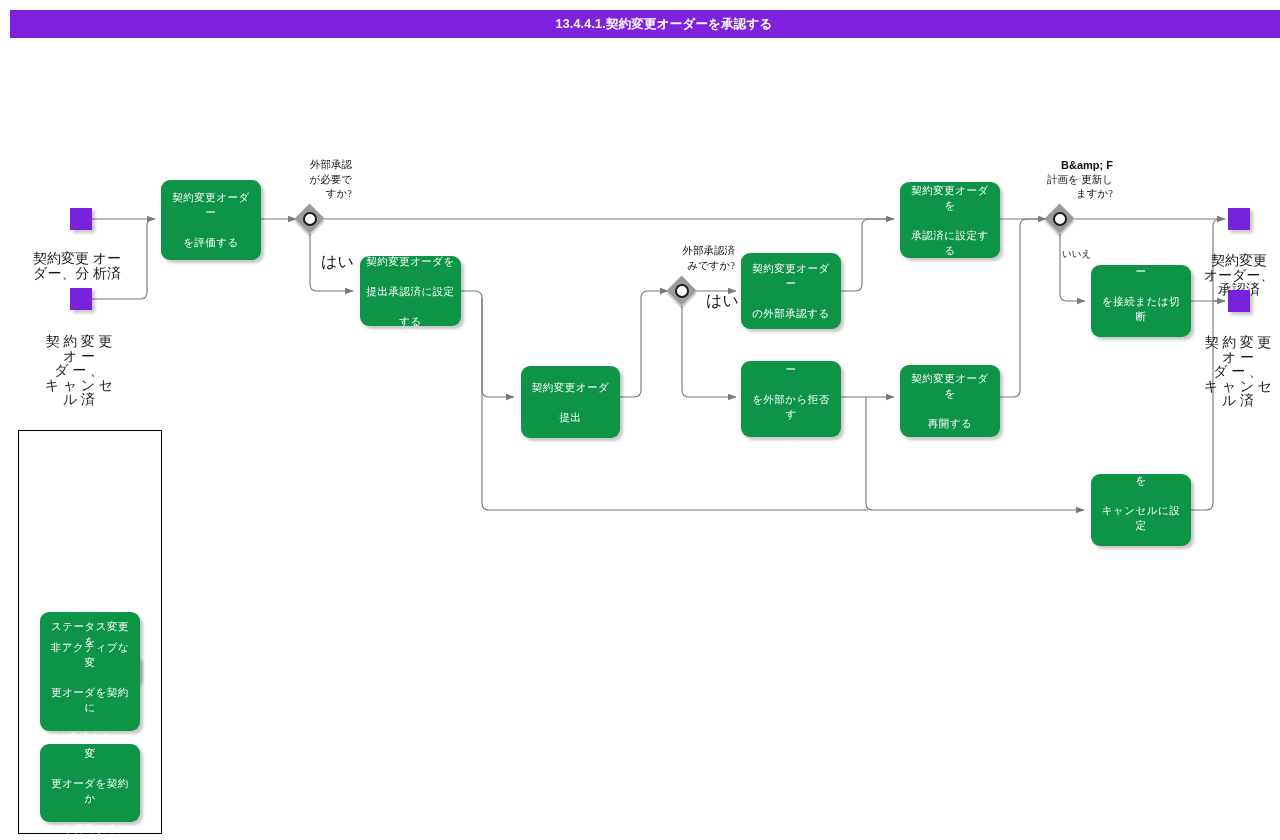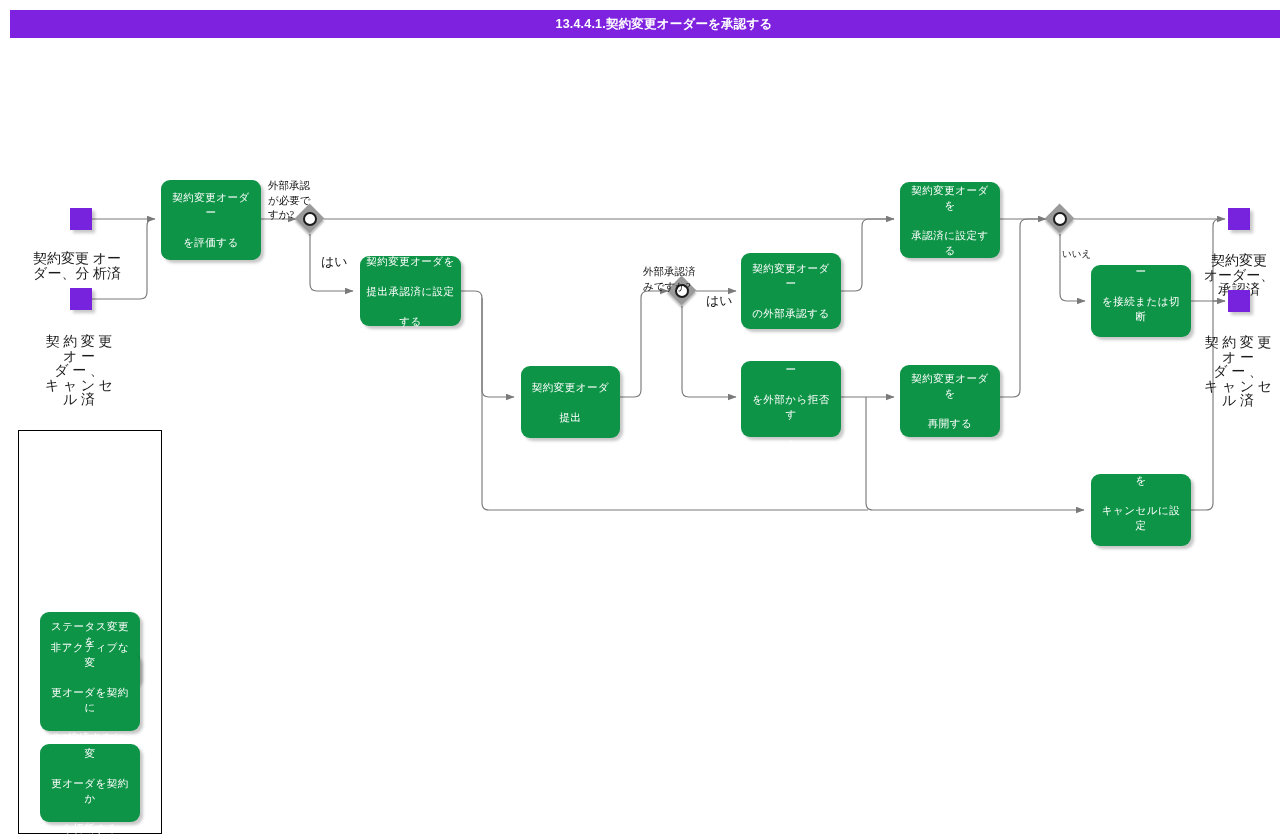--- a/index.html
+++ b/index.html
@@ -68,25 +68,25 @@
     transform-origin:center;
     margin-left:4.4px;margin-top:4.4px;
     box-shadow:2px 2px 2px rgba(0,0,0,.25);
   }
   .gate .ring{
     position:absolute;left:8px;top:8px;width:14px;height:14px;
     border:2.5px solid #1c1c1c;border-radius:50%;
     background:#ffffff;box-sizing:border-box;
   }
   .gatelabel{
-    position:absolute;text-align:left;
-    font-size:10.5px;line-height:14.5px;color:#111;margin-top:21px;
+    position:absolute;text-align:right;
+    font-size:10.5px;line-height:14.5px;color:#111;
   }
   .edgelabel{
-    position:absolute;font-size:13px;color:#111;line-height:14px;
+    position:absolute;font-size:16px;color:#111;line-height:14px;
     white-space:nowrap;
   }
 
   
   .legendbox{
     position:absolute;
     border:1.4px solid #000;
     background:transparent;
   }
 </style>
@@ -266,20 +266,25 @@
   <div class="gatelabel" style="left:643px;top:244px;width:92px;">
     <div>外部承認済</div>
     <div>みですか?</div>
   </div>
   <div class="edgelabel" style="left:706px;top:294px;">はい</div>
 
   <div class="gate" style="left:1045px;top:204px;">
     <div class="dia"></div>
     <div class="ring"></div>
   </div>
+  <div class="gatelabel" style="left:1007px;top:158px;width:106px;">
+    <div style="font-family:'Liberation Sans','DejaVu Sans',sans-serif;font-weight:bold;font-size:11px;">B&amp;amp; F</div>
+    <div>計画を 更新し</div>
+    <div>ますか?</div>
+  </div>
   <div class="edgelabel" style="left:1062px;top:247px;font-size:9.5px;">いいえ</div>
 
   <div class="legendbox" style="left:18px;top:430px;width:142px;height:402px;"></div>
 
 
   <div class="node" style="left:40px;top:564px;width:100px;height:74px;margin-top:48px;">
     <span>
       <span>ステータス変更を</span><br>
       <span>再開する</span>
     </span>

